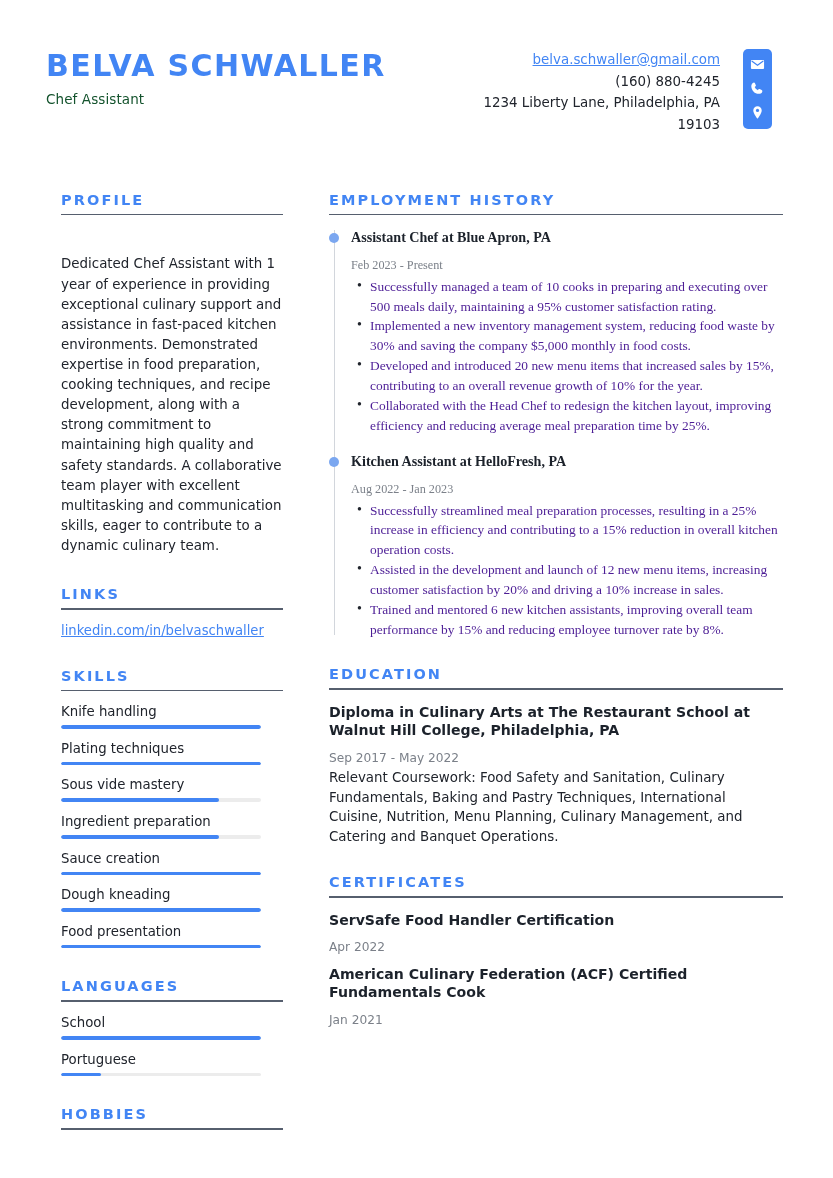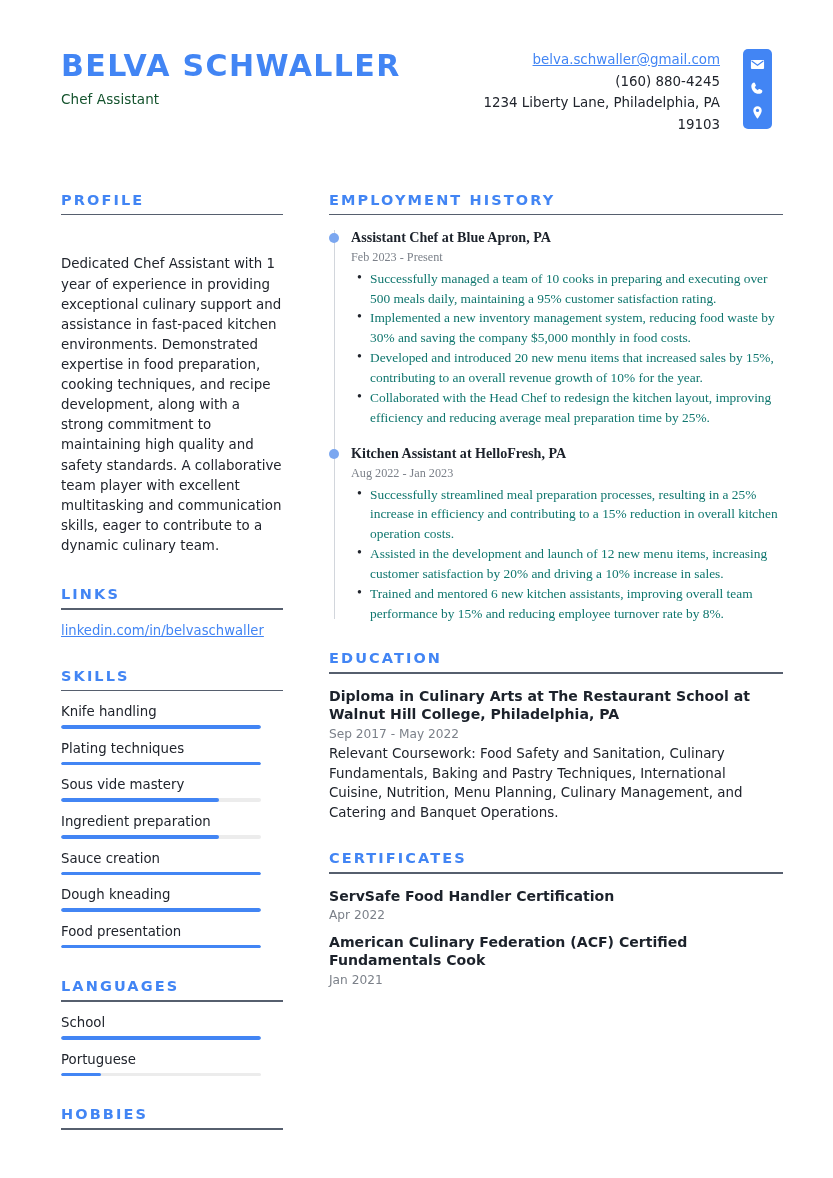--- a/index.html
+++ b/index.html
@@ -20,21 +20,21 @@
     position: relative;
     width: 833px;
     height: 1178px;
     background: #fff;
     padding: 0;
   }
 
   
   .header {
     position: relative;
-    padding: 44px 61px 0 61px;
+    padding: 44px 61px 0 46px;
     display: flex;
     justify-content: space-between;
     align-items: flex-start;
   }
   .identity { padding-top: 6px; }
   .full-name {
     font-size: 30px;
     font-weight: 700;
     letter-spacing: 1.4px;
     color: #4285f4;
@@ -170,32 +170,32 @@
   }
   .entry-title {
     font-size: 14.1px;
     font-weight: 700;
     color: #1c222b;
     line-height: 1.3;
   }
   .entry-date {
     font-size: 12.2px;
     color: #7b8089;
-    margin-top: 3px;
+    margin-top: 11px;
     margin-bottom: 3px;
   }
   ul.bullets {
     margin: 4px 0 0 0;
     padding-left: 19px;
     list-style: none;
   }
   ul.bullets li {
     font-size: 13.4px;
     line-height: 1.48;
-    color: #0f766e;
+    color: #4c1d95;
     position: relative;
     margin-bottom: 0px;
   }
   ul.bullets li::before {
     content: "\2022";
     position: absolute;
     left: -13px;
     top: -1px;
     font-size: 14px;
     color: #20242c;

